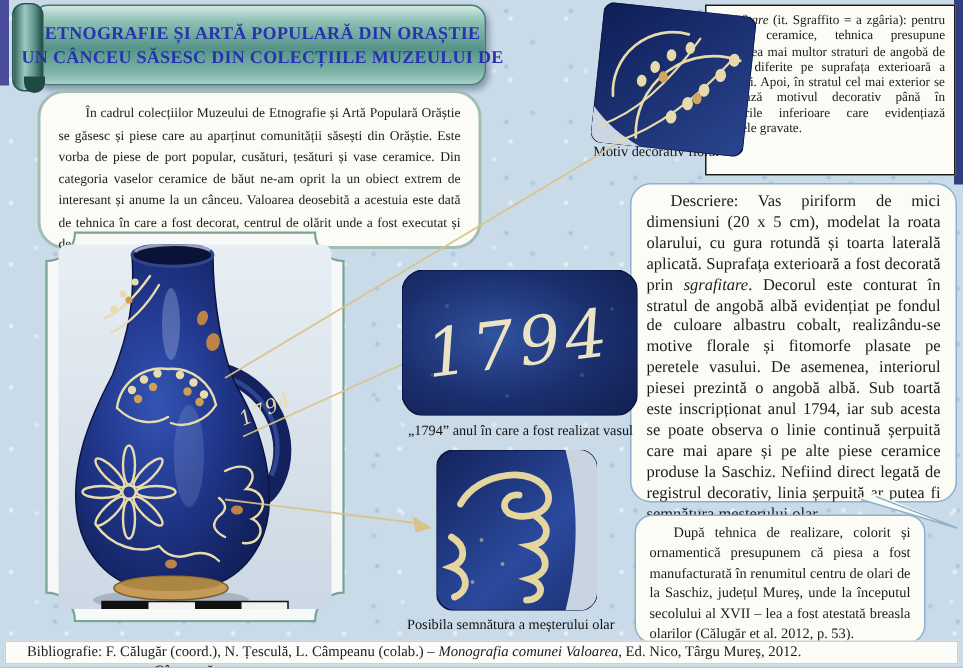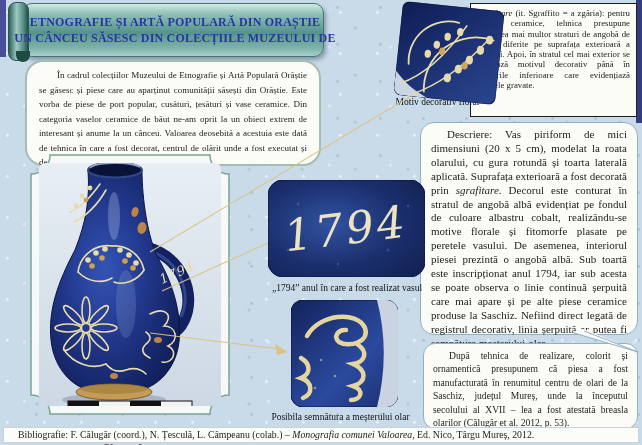--- a/index.html
+++ b/index.html
@@ -32,21 +32,21 @@
   
   .tbox{background:#fcfcf6;box-sizing:border-box;z-index:1;}
   .intro{left:25px;top:60px;width:296px;height:106px;border:2px solid #a3bdb4;border-radius:18px;
     padding:6px 12px;font-size:9px;line-height:14.5px;text-align:justify;}
   .intro p,.descr p,.concl p{margin:0;text-indent:16px;}
   .sgraf{left:470px;top:3px;width:167px;height:114px;border:1.4px solid #1c1c1c;
     padding:4px 6px;font-size:8.8px;line-height:10.25px;text-align:justify;}
   .sgraf p{margin:0;}
   .descr{left:420px;top:122px;width:218px;height:213px;border:1.5px solid #8fb0cc;border-radius:14px;
     padding:5px 10px;font-size:11px;line-height:13.9px;text-align:justify;}
-  .concl{left:423px;top:343px;width:215px;height:86px;border:1.5px solid #8fb0cc;border-radius:12px;
+  .concl{left:423px;top:343px;width:194px;height:86px;border:1.5px solid #8fb0cc;border-radius:12px;
     padding:5px 9px;font-size:9.6px;line-height:13.4px;text-align:justify;}
   
   .caption{position:absolute;font-size:9.5px;color:#111;text-align:center;z-index:1;line-height:12px;}
   .cap-floral{left:380px;top:96px;width:115px;text-align:center;}
   .cap-jug{left:55px;top:442px;width:150px;font-style:italic;}
   .cap-year{left:249px;top:282px;width:196px;}
   .cap-sign{left:258px;top:411px;width:165px;}
   
   .jug-frame{left:30px;top:154px;width:200px;height:261px;z-index:1;}
   .floral-img{left:398px;top:6px;width:102px;height:94px;transform:rotate(6deg);z-index:3;}

